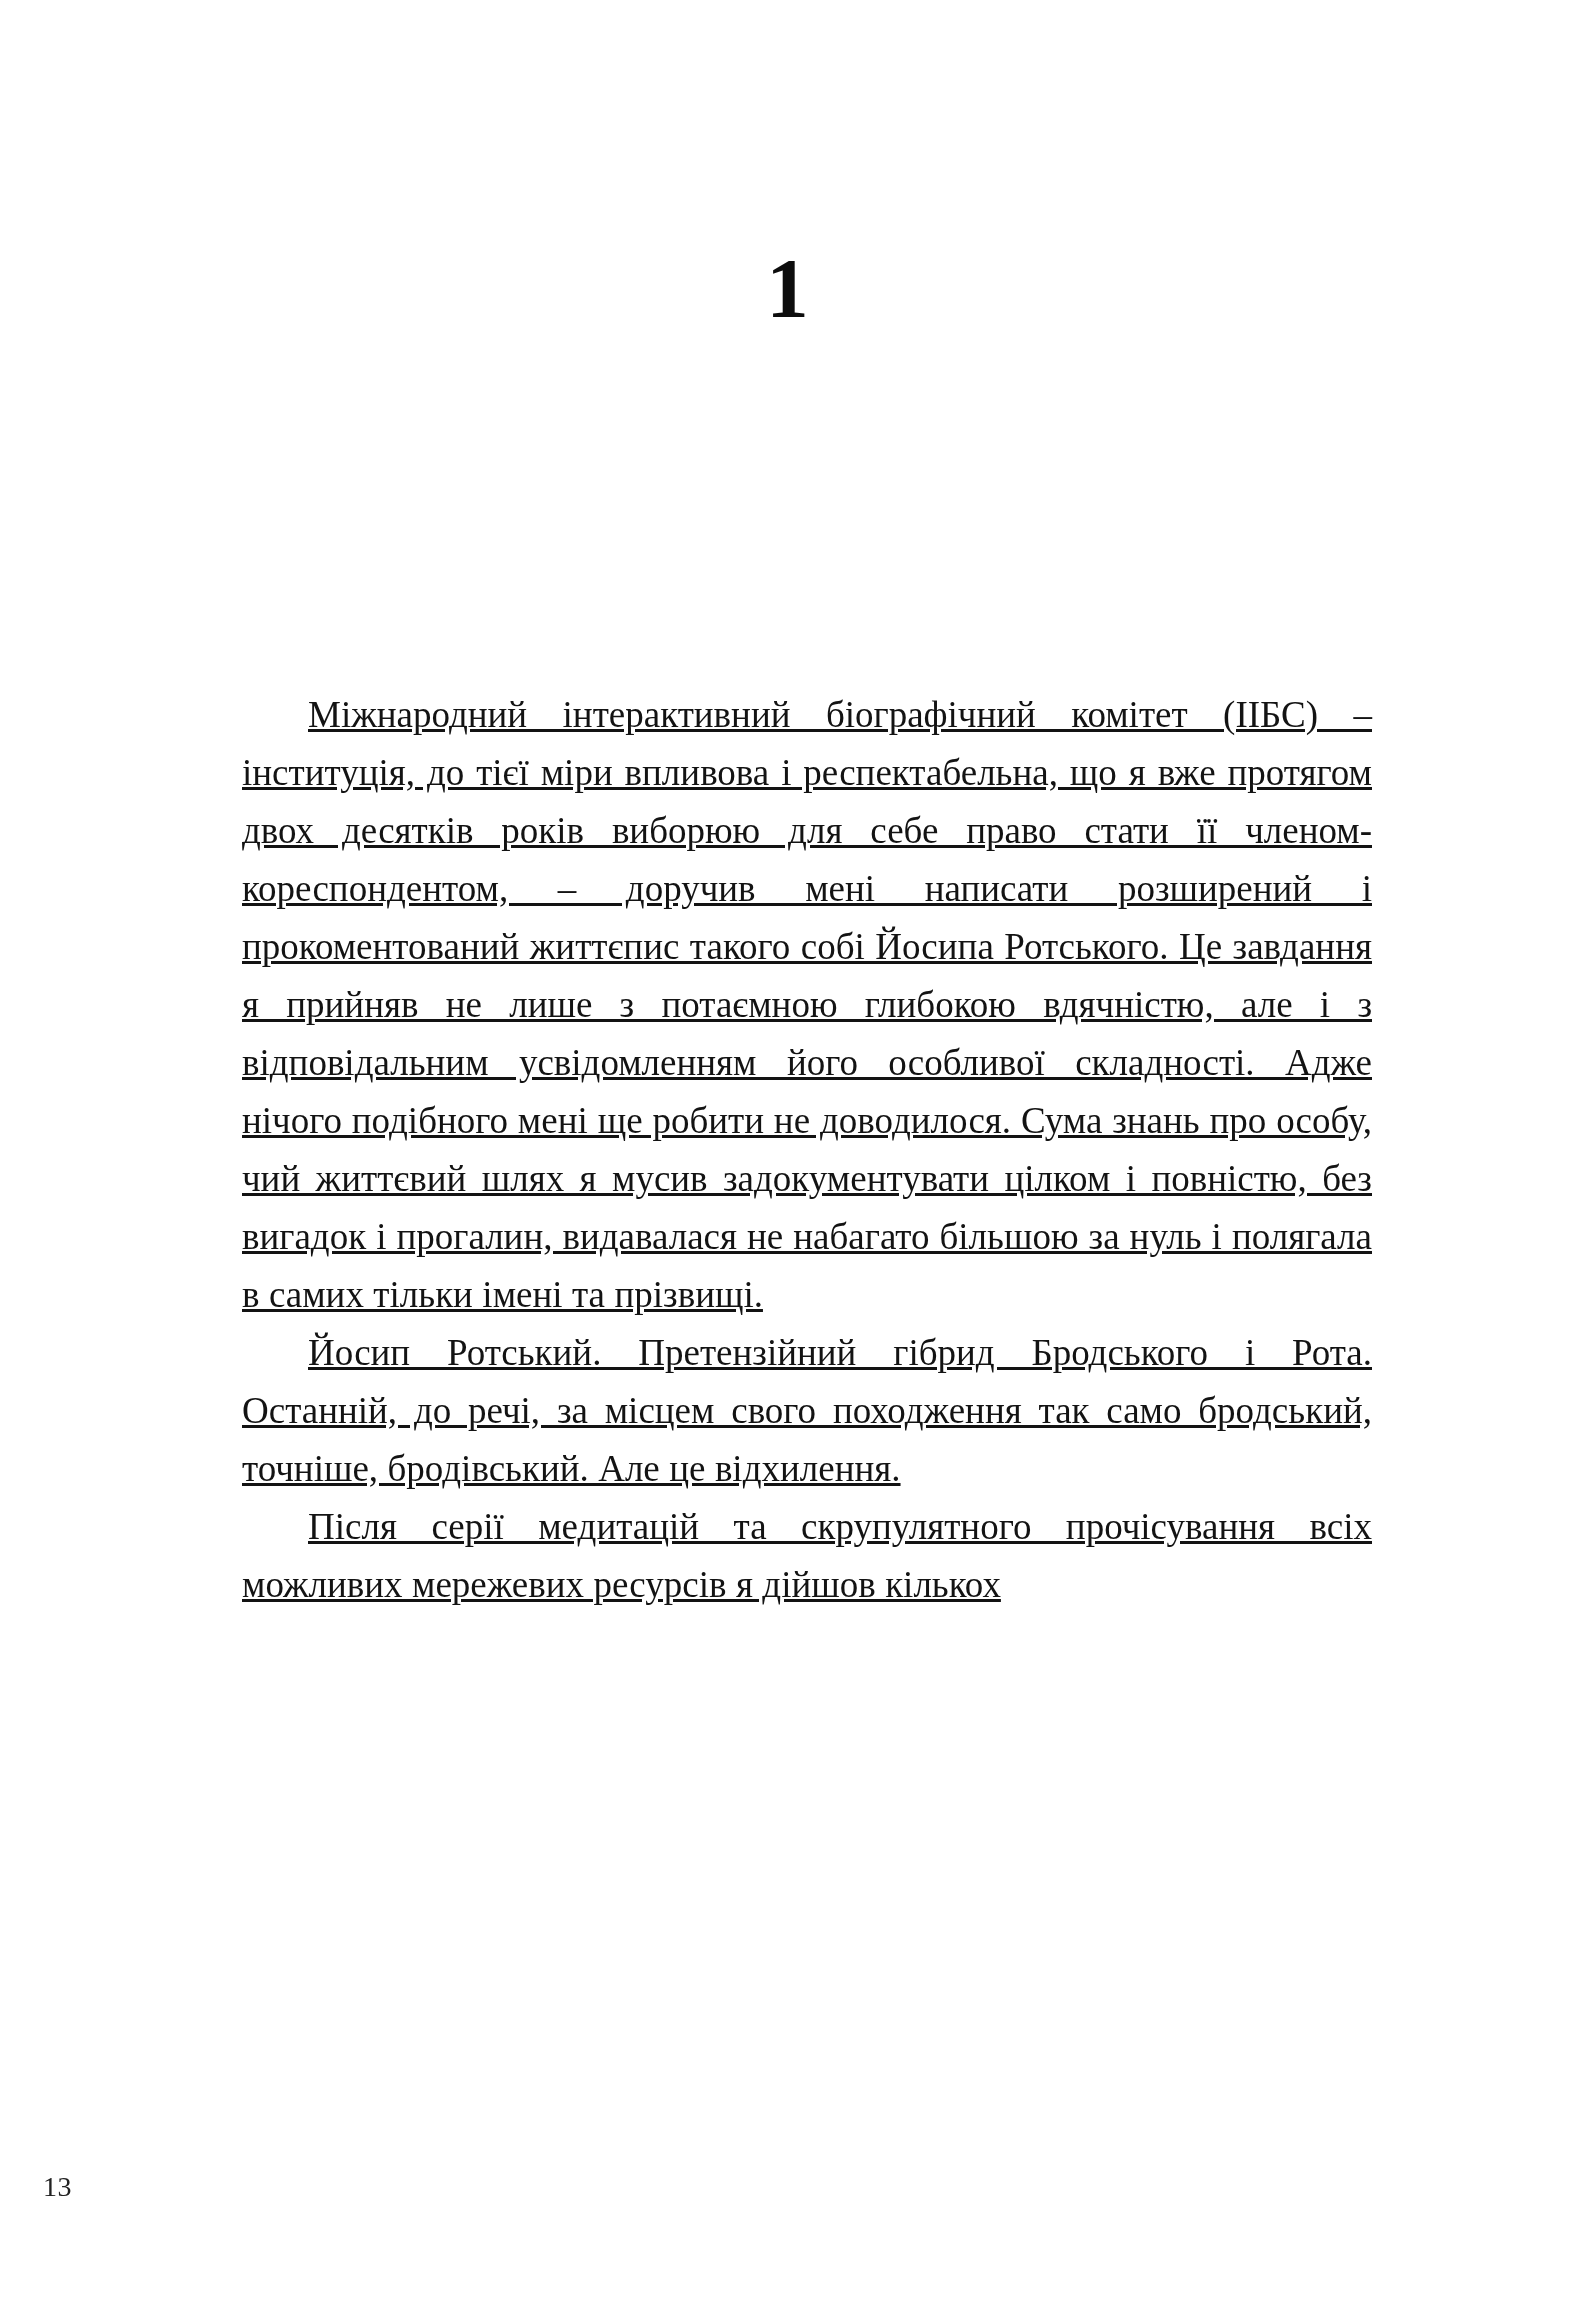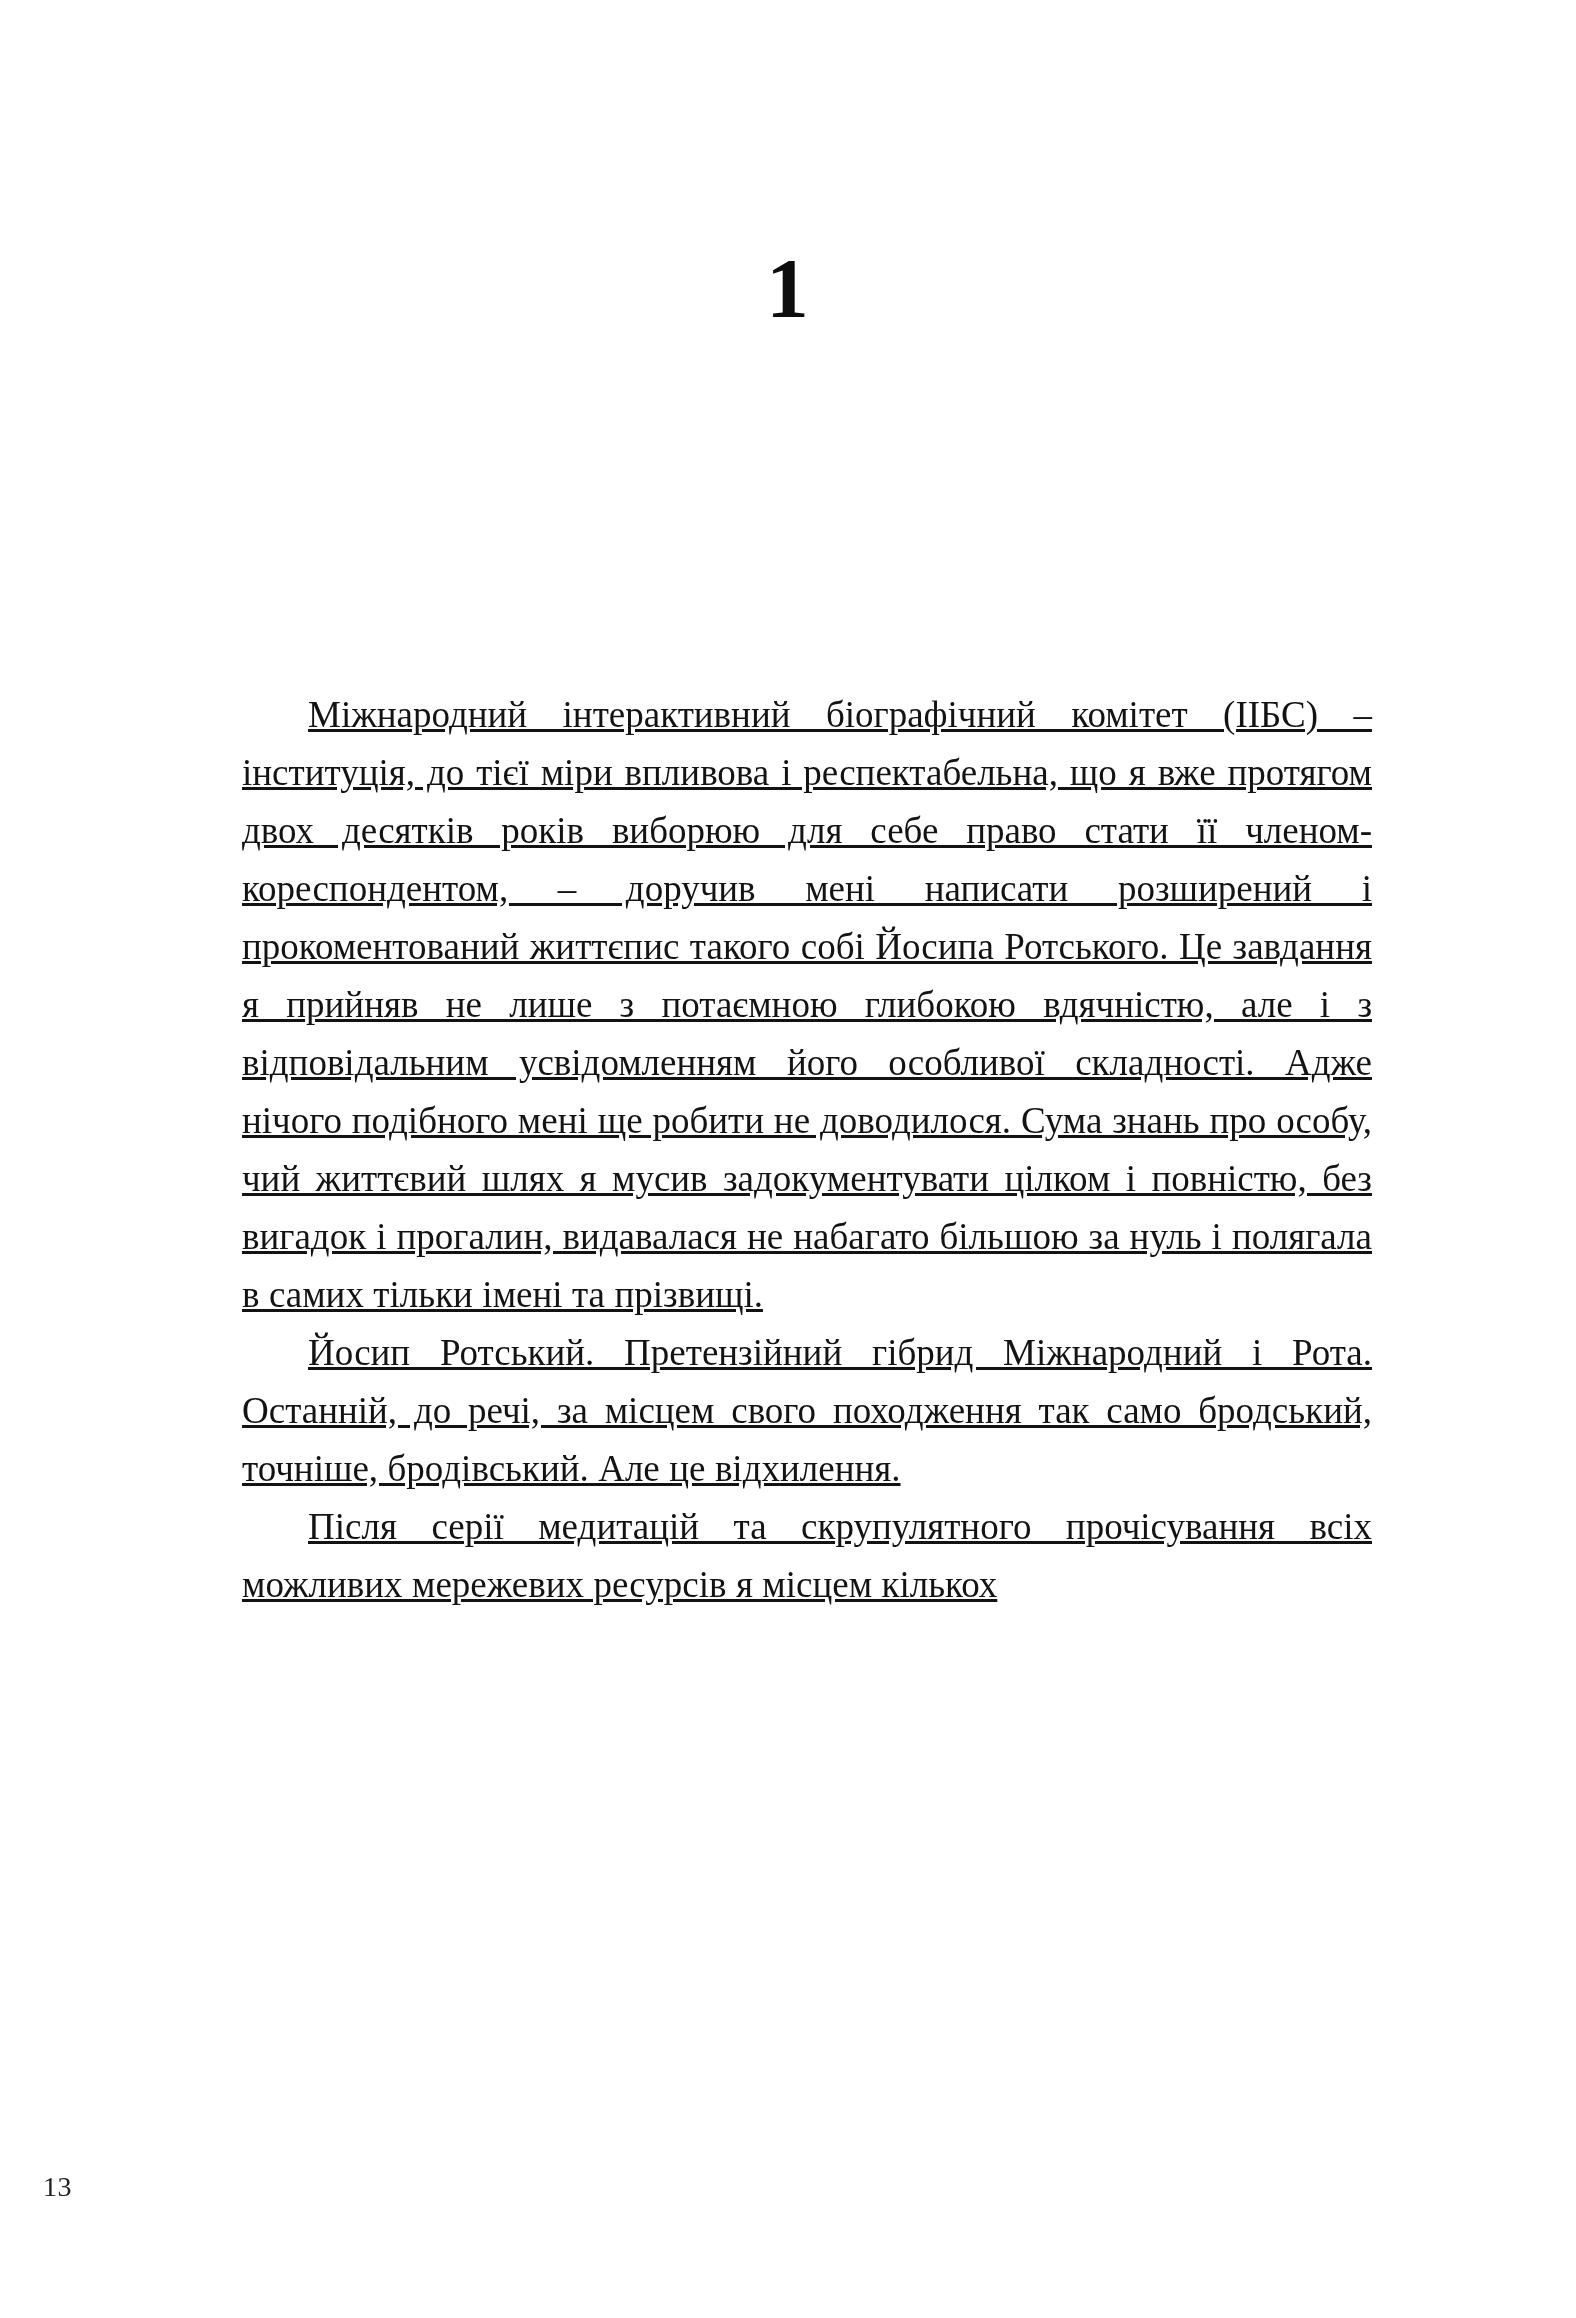--- a/index.html
+++ b/index.html
@@ -81,20 +81,20 @@
 </style>
 </head>
 <body>
 
 <div class="page">
 
   <div class="chapter-number">1</div>
 
   <div class="text-block">
     <p class="para">Міжнародний інтерактивний біографічний комітет (ІІБС) – інституція, до тієї міри впливова і респектабельна, що я вже протягом двох десятків років виборюю для себе право стати її членом-кореспондентом, – доручив мені написати розширений і прокоментований життєпис такого собі Йосипа Ротського. Це завдання я прийняв не лише з потаємною глибокою вдячністю, але і з відповідальним усвідомленням його особливої складності. Адже нічого подібного мені ще робити не доводилося. Сума знань про особу, чий життєвий шлях я мусив задокументувати цілком і повністю, без вигадок і прогалин, видавалася не набагато більшою за нуль і полягала в самих тільки імені та прізвищі.</p>
-    <p class="para">Йосип Ротський. Претензійний гібрид Міжнародний і Рота. Останній, до речі, за місцем свого походження так само бродський, точніше, бродівський. Але це відхилення.</p>
-    <p class="para">Після серії медитацій та скрупулятного прочісування всіх можливих мережевих ресурсів я місцем кількох</p>
+    <p class="para">Йосип Ротський. Претензійний гібрид Бродського і Рота. Останній, до речі, за місцем свого походження так само бродський, точніше, бродівський. Але це відхилення.</p>
+    <p class="para">Після серії медитацій та скрупулятного прочісування всіх можливих мережевих ресурсів я дійшов кількох</p>
   </div>
 
   <div class="folio">13</div>
 
 </div>
 
 
 </body></html>

